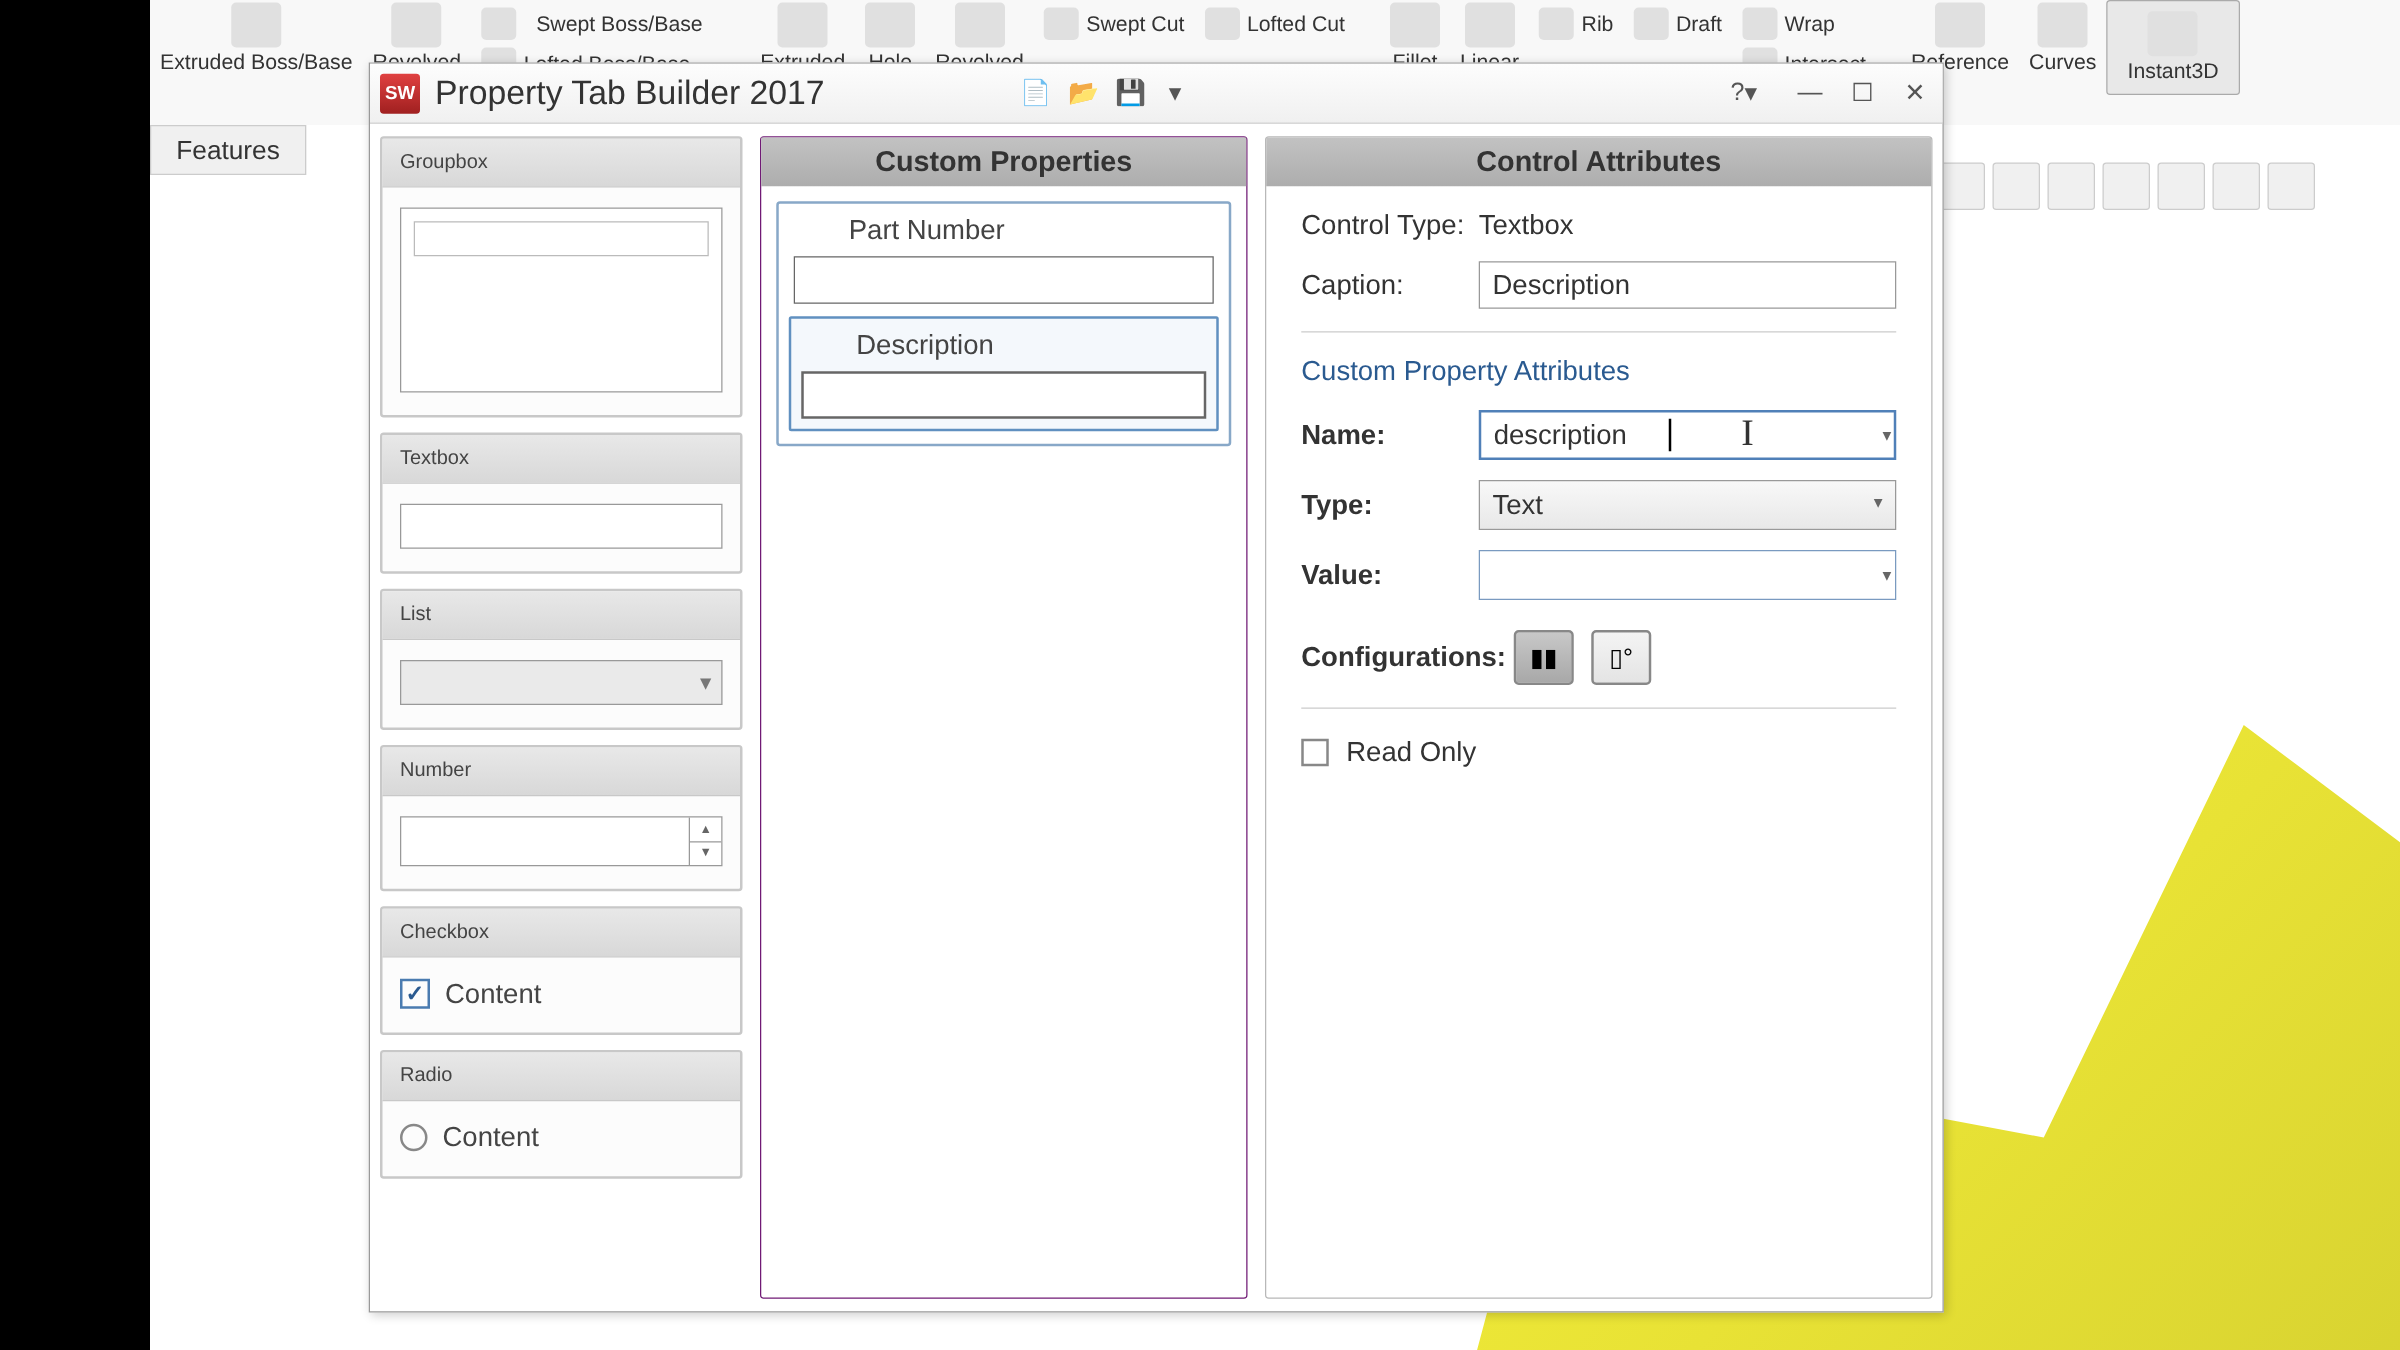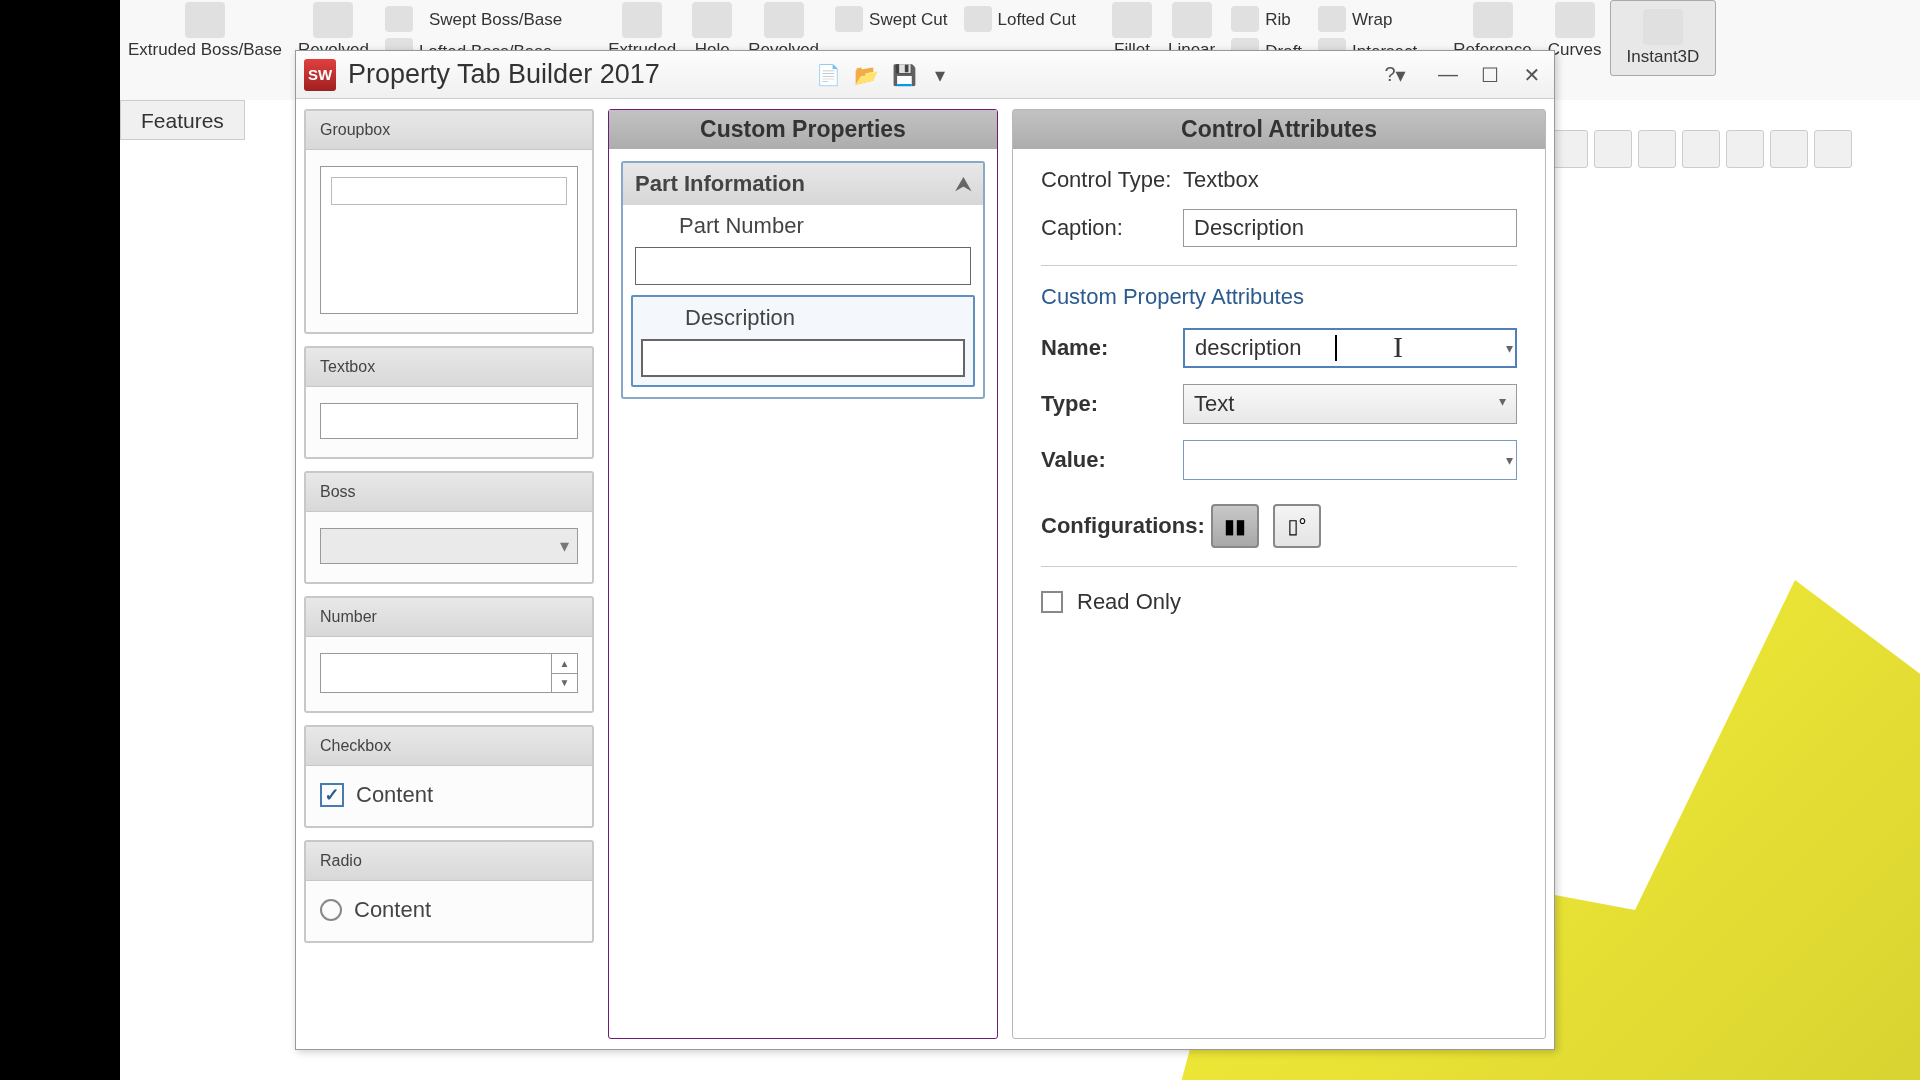--- a/index.html
+++ b/index.html
@@ -142,21 +142,21 @@
   </div>
   <div style="width:20px;"></div>
   <div class="ribbon-item">
       <div class="ricon"></div>
       <span>Fillet</span>
     </div>
   <div class="ribbon-item">
       <div class="ricon"></div>
       <span>Linear</span>
     </div>
-  <div style="display:flex;flex-direction:column;padding-top:4px;">
+  <div style="display:flex;flex-direction:row;padding-top:4px;">
     <div class="ribbon-item" style="flex-direction:row;gap:6px;">
         <div class="ricon" style="width:28px;height:26px;"></div>
         <span>Rib</span>
       </div>
     <div class="ribbon-item" style="flex-direction:row;gap:6px;">
         <div class="ricon" style="width:28px;height:26px;"></div>
         <span>Draft</span>
       </div>
   </div>
   <div style="display:flex;flex-direction:column;padding-top:4px;">
@@ -231,21 +231,21 @@
             </div>
           </div>
       </div>
       <div class="pal-block">
         <div class="pal-hdr">Textbox</div>
         <div class="pal-body">
             <div class="pal-box"></div>
           </div>
       </div>
       <div class="pal-block">
-        <div class="pal-hdr">Boss</div>
+        <div class="pal-hdr">List</div>
         <div class="pal-body">
             <div class="pal-list"></div>
           </div>
       </div>
       <div class="pal-block">
         <div class="pal-hdr">Number</div>
         <div class="pal-body">
             <div class="pal-num">
               <div class="pal-num-spin">
                 <div>▲</div>
@@ -271,24 +271,20 @@
               <span class="pal-content">Content</span>
             </div>
           </div>
       </div>
     </div>
 
     <div class="center-col">
       <div class="col-hdr">Custom Properties</div>
       <div class="center-content">
         <div class="group">
-          <div class="group-hdr">
-            <span>Part Information</span>
-            <span class="collapse-icon">⮝</span>
-          </div>
           <div class="field">
             <div class="field-label">Part Number</div>
             <div class="field-input"></div>
           </div>
           <div class="field selected">
             <div class="field-label">Description</div>
             <div class="field-input"></div>
           </div>
         </div>
       </div>

